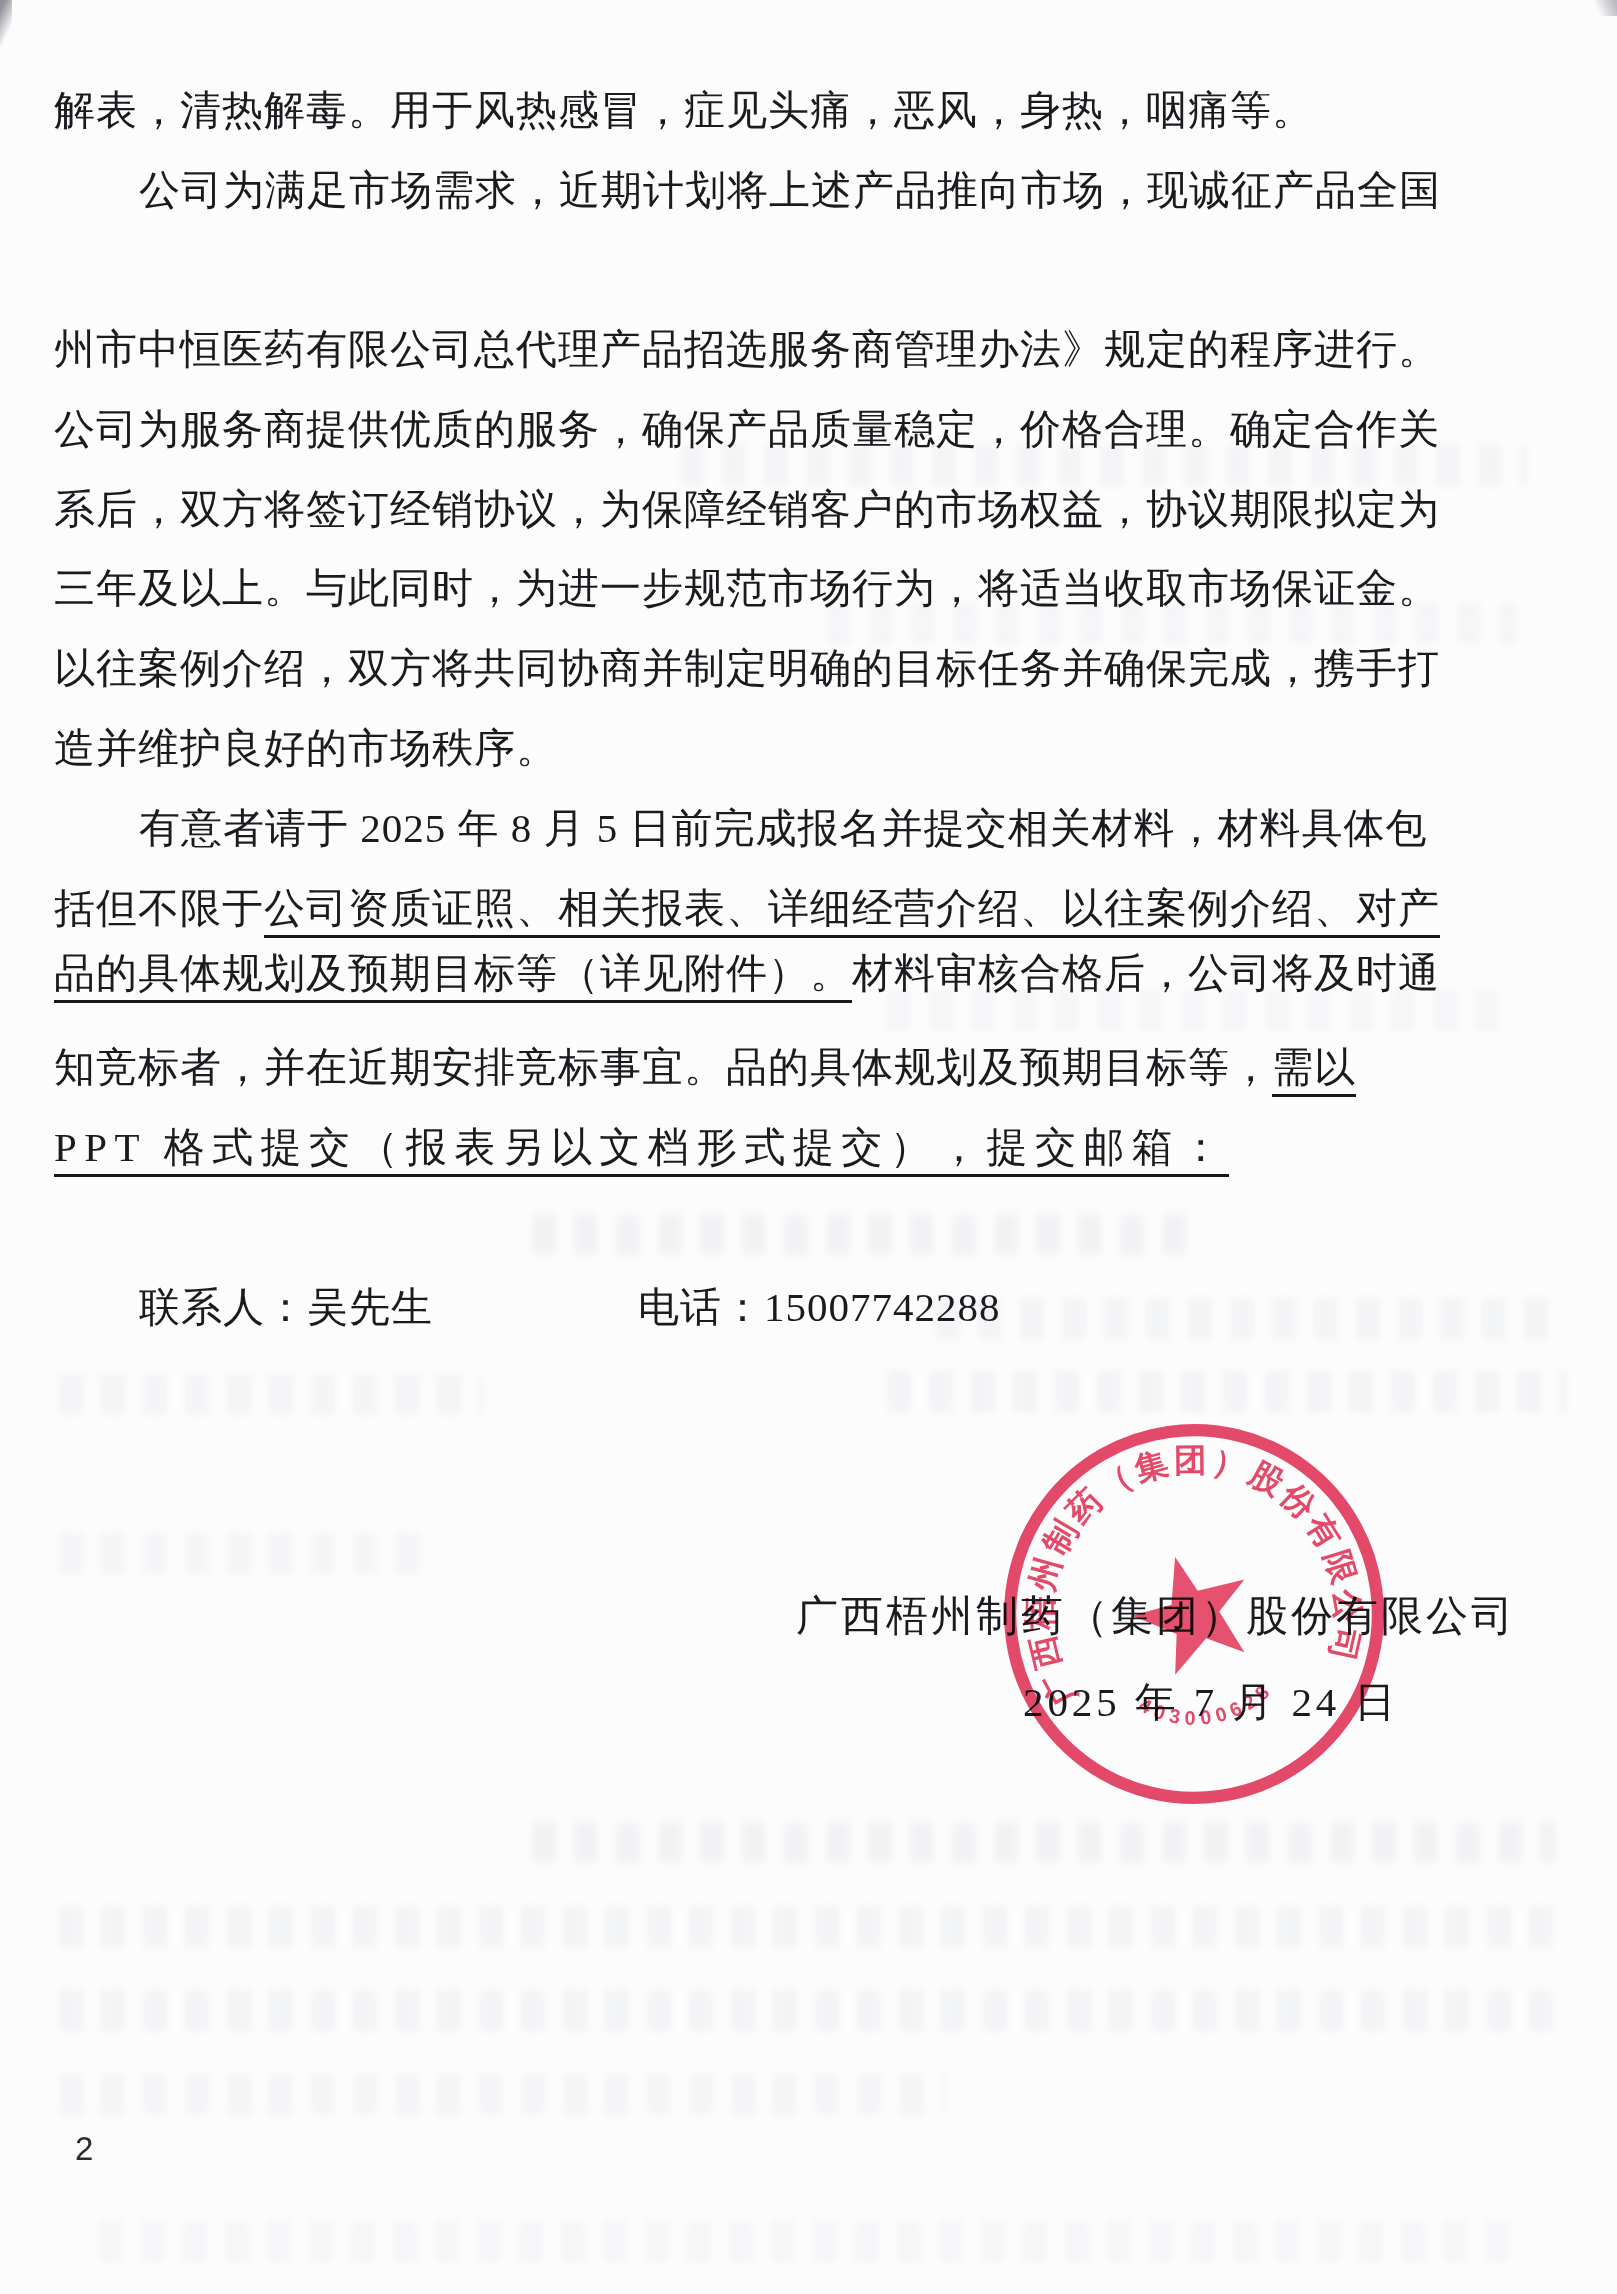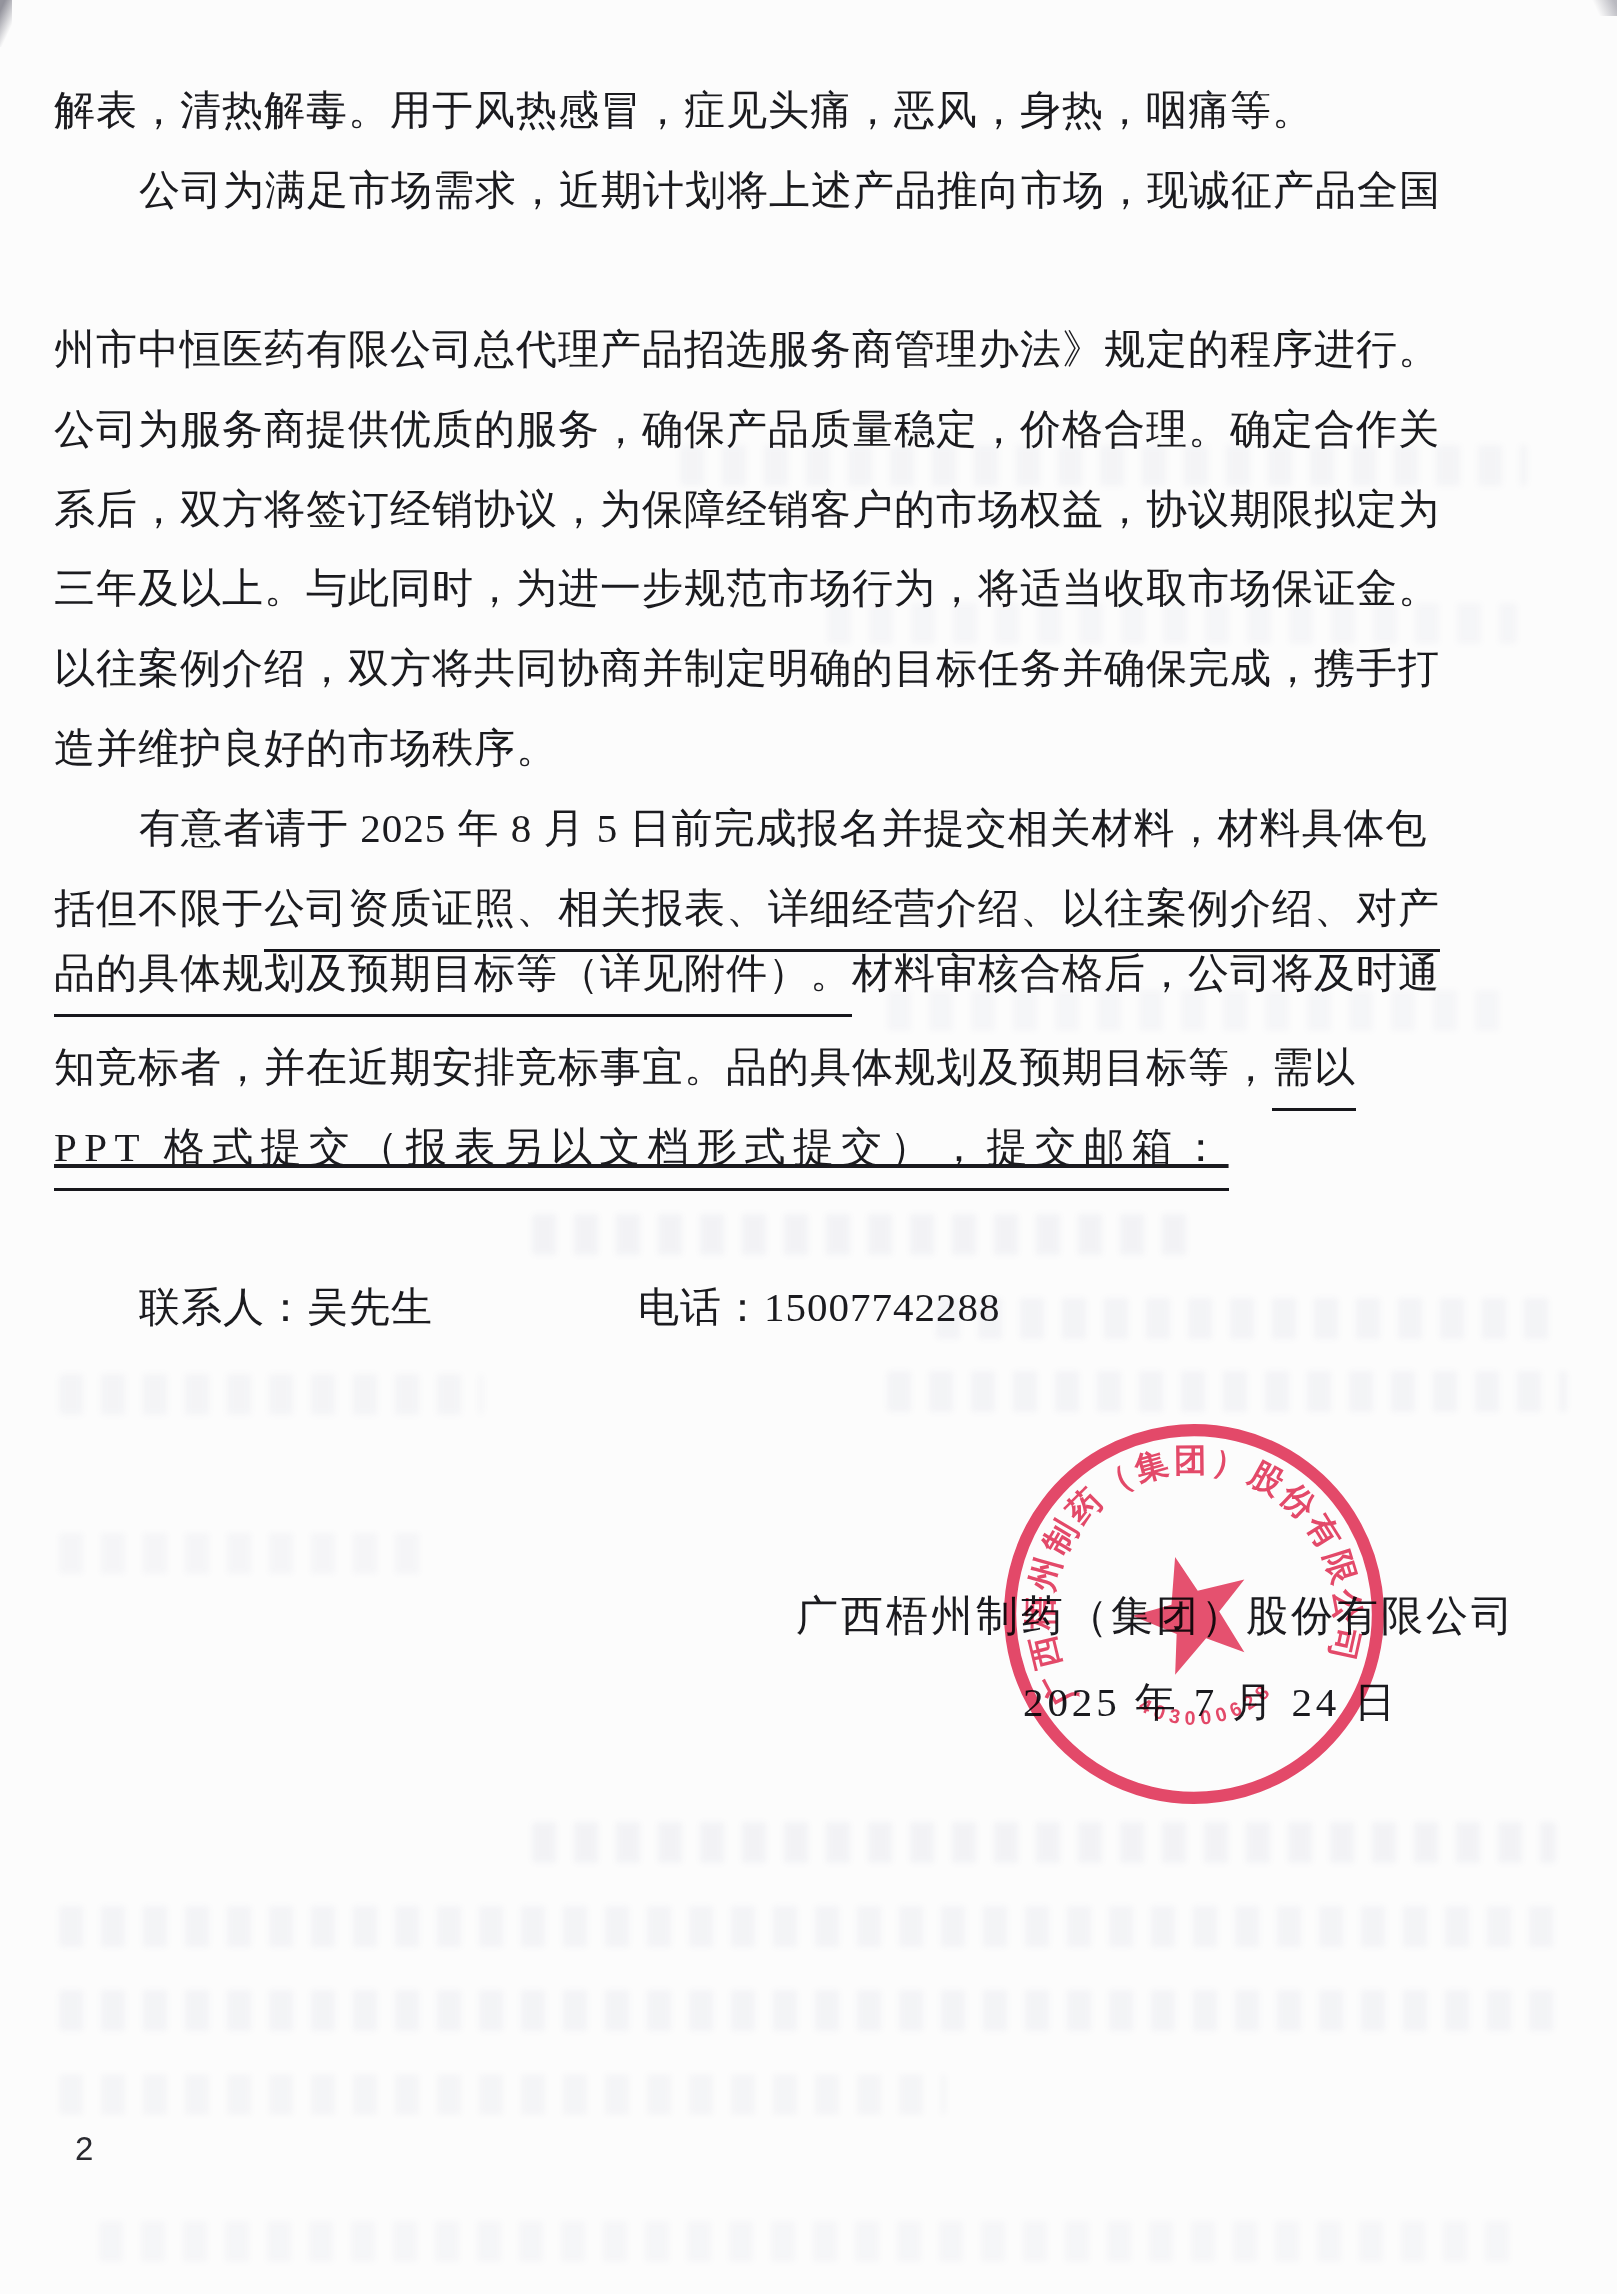--- a/index.html
+++ b/index.html
@@ -15,22 +15,22 @@
     color:var(--ink);
   }
   .page{position:absolute;inset:0;}
   
   .line{
     position:absolute;left:54px;width:1517px;
     font-size:41px;line-height:51px;letter-spacing:1px;
     white-space:nowrap;color:var(--ink);
   }
   .indent{padding-left:85px;}
-  .u{border-bottom:3px solid #17171c;padding-bottom:18px;}
-  .spread{letter-spacing:7.4px;text-decoration:underline;}
+  .u{border-bottom:3px solid #17171c;padding-bottom:4px;}
+  .spread{letter-spacing:7.4px;}
   .email-line{font-size:39px;letter-spacing:0.5px;}
   .email-line .u{padding-right:33px;}
   .contact-gap{display:inline-block;width:205px;}
   
   .sig-company{
     position:absolute;left:796px;top:1588px;
     font-size:42px;letter-spacing:3px;white-space:nowrap;
   }
   .sig-date{
     position:absolute;left:1023px;top:1675px;

